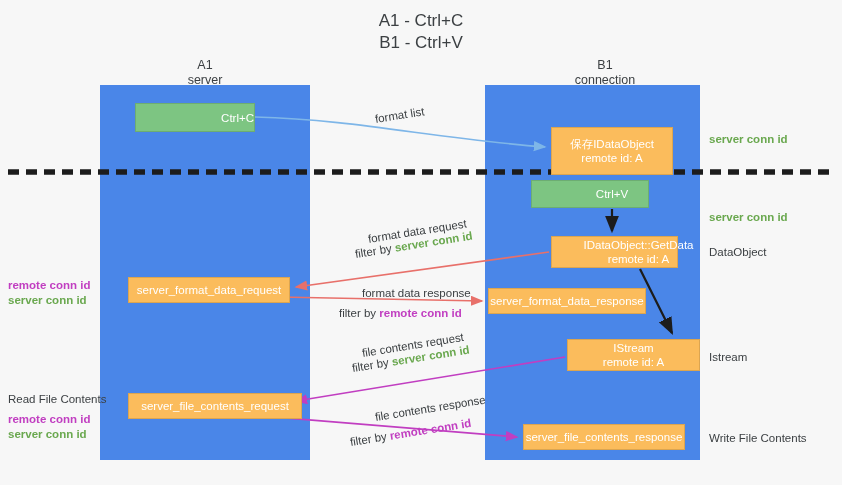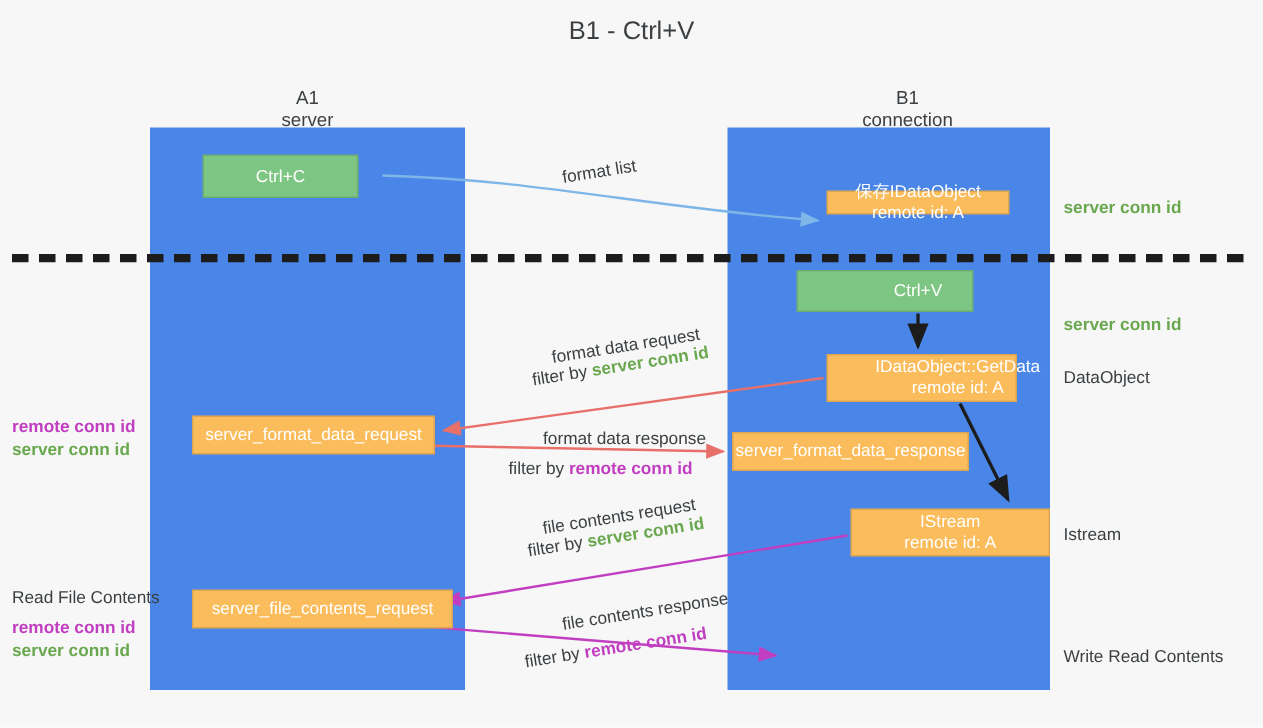--- a/index.html
+++ b/index.html
@@ -61,22 +61,22 @@
     justify-content: center;
     color: #ffffff;
     font-size: 11.5px;
     line-height: 14px;
     text-align: center;
     border: 1px solid rgba(0,0,0,0.12);
   }
   .box.orange { background: #fbbc5c; }
   .box.green  { background: #7dc582; }
 
-  #box-ctrl-c        { left: 135px; top: 103px; width: 104px; height: 29px; }
-  #box-save-idata    { left: 551px; top: 127px; width: 122px; height: 16px; }
+  #box-ctrl-c        { left: 135px; top: 103px; width: 120px; height: 29px; align-items: flex-end; }
+  #box-save-idata    { left: 551px; top: 127px; width: 122px; height: 48px; }
   #box-ctrl-v        { left: 531px; top: 180px; width: 118px; height: 28px; padding-left: 44px; }
   #box-getdata       { left: 551px; top: 236px; width: 127px; height: 32px; padding-left: 48px; }
   #box-fmt-req       { left: 128px; top: 277px; width: 162px; height: 26px; }
   #box-fmt-resp      { left: 488px; top: 288px; width: 158px; height: 26px; }
   #box-istream       { left: 567px; top: 339px; width: 133px; height: 32px; }
   #box-file-req      { left: 128px; top: 393px; width: 174px; height: 26px; }
   #box-file-resp     { left: 523px; top: 424px; width: 162px; height: 26px; }
 
   
   .edge-label {
@@ -118,20 +118,21 @@
   #note-dataobject { left: 709px; top: 245px; }
   #note-istream    { left: 709px; top: 350px; }
   #note-writefile  { left: 709px; top: 431px; }
 </style>
 </head>
 <body>
 
 <div id="canvas">
 
   <div id="title" class="abs">
+    <div>A1 - Ctrl+C</div>
     <div>B1 - Ctrl+V</div>
   </div>
 
   <div id="lane-a-header" class="abs lane-header">
     <div>A1</div>
     <div>server</div>
   </div>
   <div id="lane-b-header" class="abs lane-header">
     <div>B1</div>
     <div>connection</div>
@@ -201,20 +202,23 @@
 
   <div id="box-istream" class="abs box orange">
     <span>IStream</span>
     <span>remote id: A</span>
   </div>
 
   <div id="box-file-req" class="abs box orange">
     <span>server_file_contents_request</span>
   </div>
 
+  <div id="box-file-resp" class="abs box orange">
+    <span>server_file_contents_response</span>
+  </div>
 
   <div id="lbl-format-list" class="abs edge-label rot-up">
     <span>format list</span>
   </div>
 
   <div id="lbl-fmt-req" class="abs edge-label rot-up">
     <span>format data request</span>
   </div>
   <div id="lbl-fmt-req2" class="abs edge-label rot-up">
     <span>filter by </span><span class="green">server conn id</span>
@@ -261,16 +265,16 @@
   <div id="note-server-2" class="abs side-note">
     <span class="green">server conn id</span>
   </div>
   <div id="note-dataobject" class="abs side-note">
     <span>DataObject</span>
   </div>
   <div id="note-istream" class="abs side-note">
     <span>Istream</span>
   </div>
   <div id="note-writefile" class="abs side-note">
-    <span>Write Read Contents</span>
+    <span>Write File Contents</span>
   </div>
 
 </div>
 
 </body></html>

